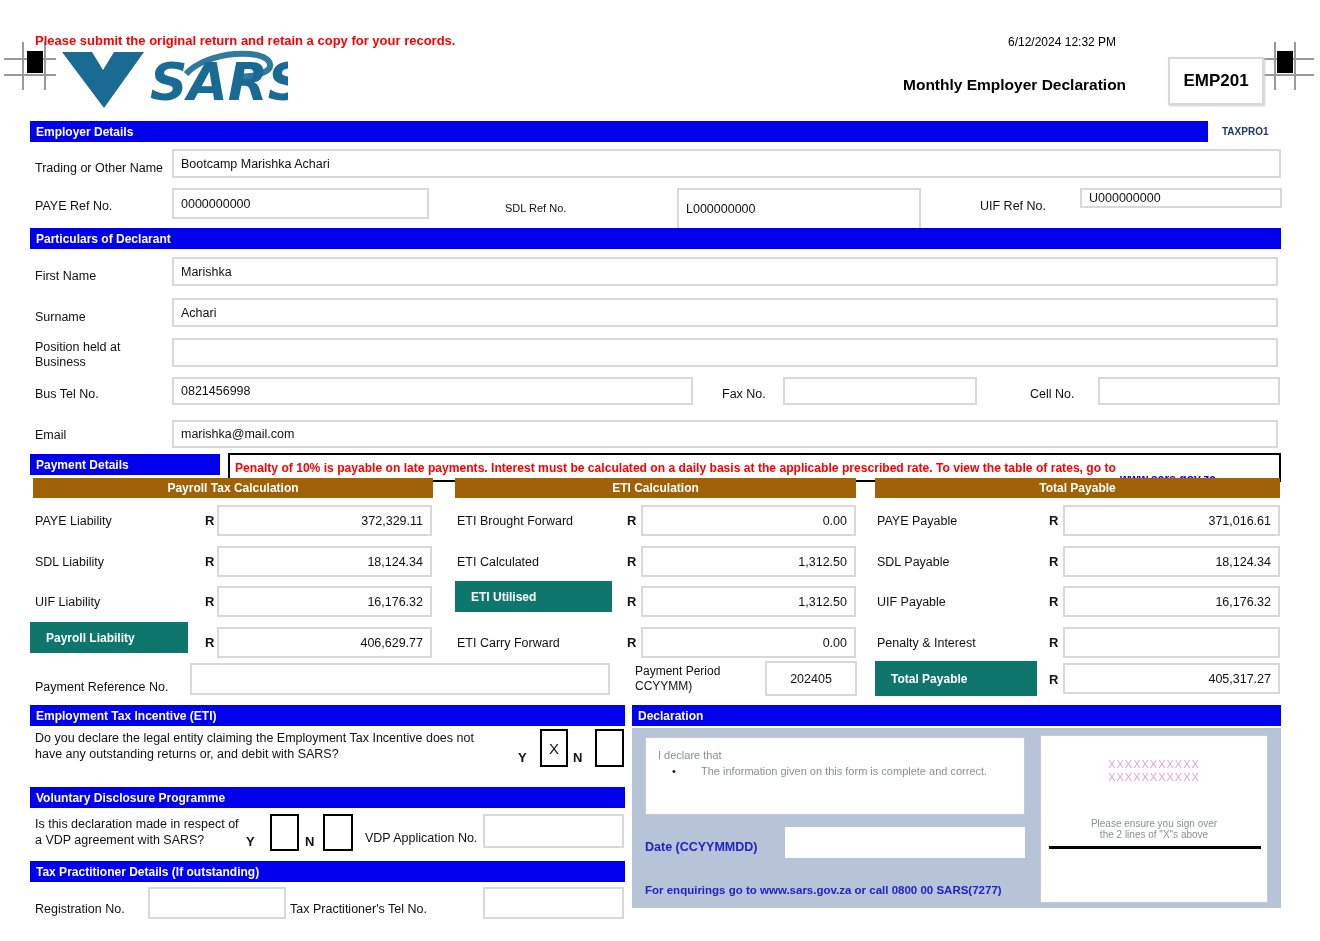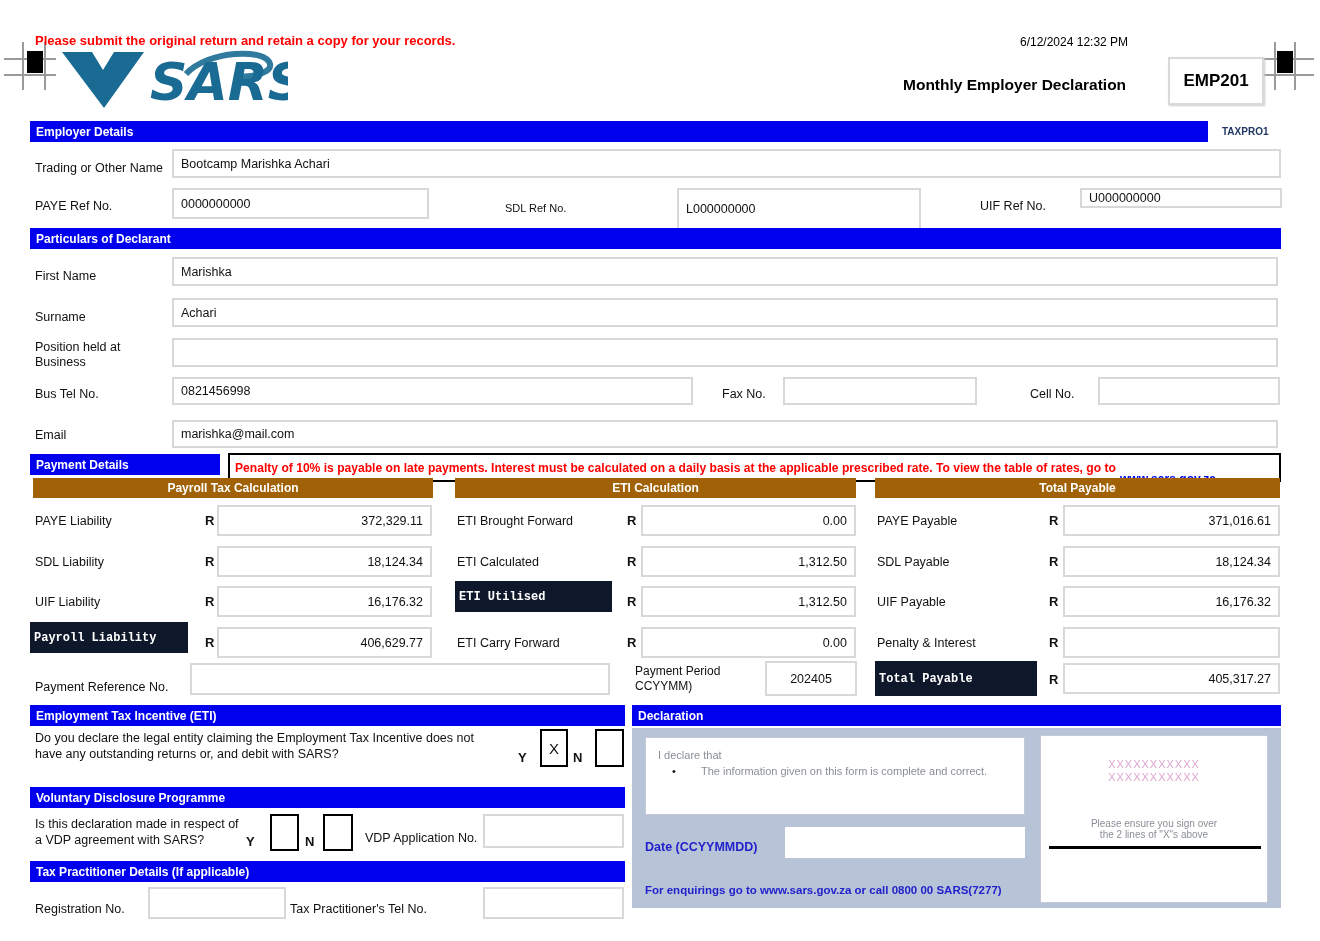--- a/index.html
+++ b/index.html
@@ -9,22 +9,22 @@
   .abs { position:absolute; }
   .bar { position:absolute; background:#0000ee; color:#ffffff; font-weight:bold;
          font-size:12px; display:flex; align-items:center; padding-left:6px; height:21px; }
   .lbl { position:absolute; font-size:12.5px; color:#111111; white-space:nowrap; }
   .lbl2 { position:absolute; font-size:12.5px; color:#111111; line-height:14.5px; }
   .inp { position:absolute; background:#ffffff; border:2px solid #d8d8d8;
          font-size:12.5px; color:#111111; display:flex; align-items:center;
          padding:0 7px; white-space:nowrap; overflow:hidden; }
   .money { justify-content:flex-end; }
   .rsym { position:absolute; font-size:13px; font-weight:bold; color:#111111; }
-  .hl { position:absolute; background:#0f172a; color:#ffffff; font-weight:bold;
-        font-size:12px; display:flex; align-items:center; padding-left:4px;font-family:Liberation Mono, monospace; }
+  .hl { position:absolute; background:#0f766e; color:#ffffff; font-weight:bold;
+        font-size:12px; display:flex; align-items:center; padding-left:16px; }
   .chk { position:absolute; background:#ffffff; border:2px solid #000000;
          display:flex; align-items:center; justify-content:center;
          font-size:15px; color:#111111; }
   .ynlbl { position:absolute; font-size:13px; font-weight:bold; color:#111111; }
   .colhdr { position:absolute; background:#a16207; color:#ffffff; font-weight:bold;
             font-size:12px; height:20px; display:flex; align-items:center; justify-content:center; }
   .warnbox { position:absolute; border:2px solid #000000; display:flex; align-items:center;
              padding:0 5px; font-size:12.1px; font-weight:bold; color:#ff0000; white-space:nowrap; }
   .warnbox a { color:#0000ee; text-decoration:underline; margin-left:4px;margin-top:22px; }
   .notice { position:absolute; color:#ff0000; font-weight:bold; font-size:13px; }
@@ -57,21 +57,21 @@
   </div>
   <div>
     <div class="regmark-line" style="left:1262px;top:58px;width:52px;height:2px;"></div>
     <div class="regmark-line" style="left:1262px;top:74px;width:52px;height:2px;"></div>
     <div class="regmark-line" style="left:1274px;top:42px;width:2px;height:48px;"></div>
     <div class="regmark-line" style="left:1294px;top:42px;width:2px;height:48px;"></div>
     <div class="regmark-sq" style="left:1277px;top:51px;width:16px;height:22px;"></div>
   </div>
 
   <div class="notice" style="left:35px;top:33px;">Please submit the original return and retain a copy for your records.</div>
-  <div class="timestamp" style="left:1008px;top:35px;margin-left:12px;">6/12/2024 12:32 PM</div>
+  <div class="timestamp" style="left:1008px;top:35px;">6/12/2024 12:32 PM</div>
 
   <div class="abs" style="left:58px;top:48px;width:230px;height:64px;">
     <svg width="230" height="64" viewBox="0 0 230 64">
       <path d="M4 4 L34 4 L45 22 L56 4 L86 4 L46 60 Z" fill="#1a6b94"></path>
       <path d="M128 26 C150 2 208 0 212 16 C214 24 196 30 180 28" fill="none" stroke="#1a6b94" stroke-width="6" opacity="0.9"></path>
       <text x="92" y="52" font-size="52" font-style="italic" font-weight="bold" font-family="DejaVu Sans, sans-serif" fill="#1a6b94">SARS</text>
     </svg>
   </div>
 
   <div class="title" style="left:903px;top:76px;">Monthly Employer Declaration</div>
@@ -193,21 +193,21 @@
   <div class="bar" style="left:30px;top:787px;width:595px;">Voluntary Disclosure Programme</div>
   <div class="lbl" style="left:35px;top:817px;">Is this declaration made in respect of</div>
   <div class="lbl" style="left:35px;top:833px;">a VDP agreement with SARS?</div>
   <div class="ynlbl" style="left:246px;top:834px;">Y</div>
   <div class="chk" style="left:270px;top:814px;width:29px;height:37px;"></div>
   <div class="ynlbl" style="left:305px;top:834px;">N</div>
   <div class="chk" style="left:323px;top:814px;width:30px;height:37px;"></div>
   <div class="lbl" style="left:365px;top:831px;">VDP Application No.</div>
   <div class="inp" style="left:483px;top:814px;width:141px;height:34px;"></div>
 
-  <div class="bar" style="left:30px;top:861px;width:595px;">Tax Practitioner Details (If applicable)</div>
+  <div class="bar" style="left:30px;top:861px;width:595px;">Tax Practitioner Details (If outstanding)</div>
   <div class="lbl" style="left:35px;top:902px;">Registration No.</div>
   <div class="inp" style="left:148px;top:887px;width:138px;height:32px;"></div>
   <div class="lbl" style="left:290px;top:902px;">Tax Practitioner's Tel No.</div>
   <div class="inp" style="left:483px;top:887px;width:141px;height:32px;"></div>
 
   <div class="bar" style="left:632px;top:705px;width:649px;">Declaration</div>
   <div class="declpanel" style="left:632px;top:728px;width:649px;height:180px;"></div>
 
   <div class="whitebox" style="left:645px;top:737px;width:380px;height:78px;">
     <div class="greytxt" style="position:absolute;left:12px;top:11px;">I declare that</div>

